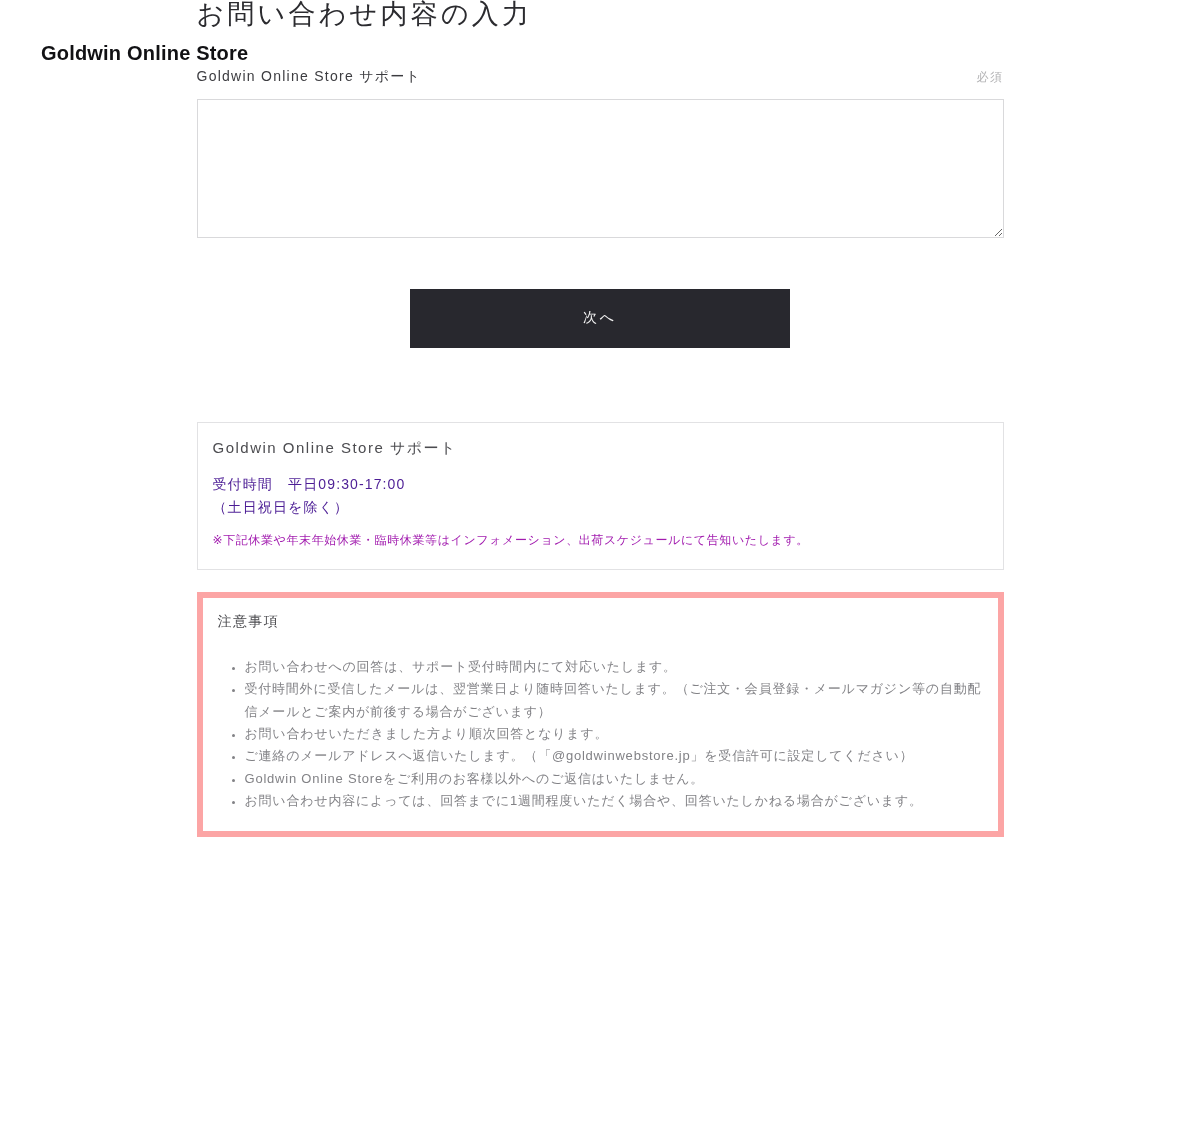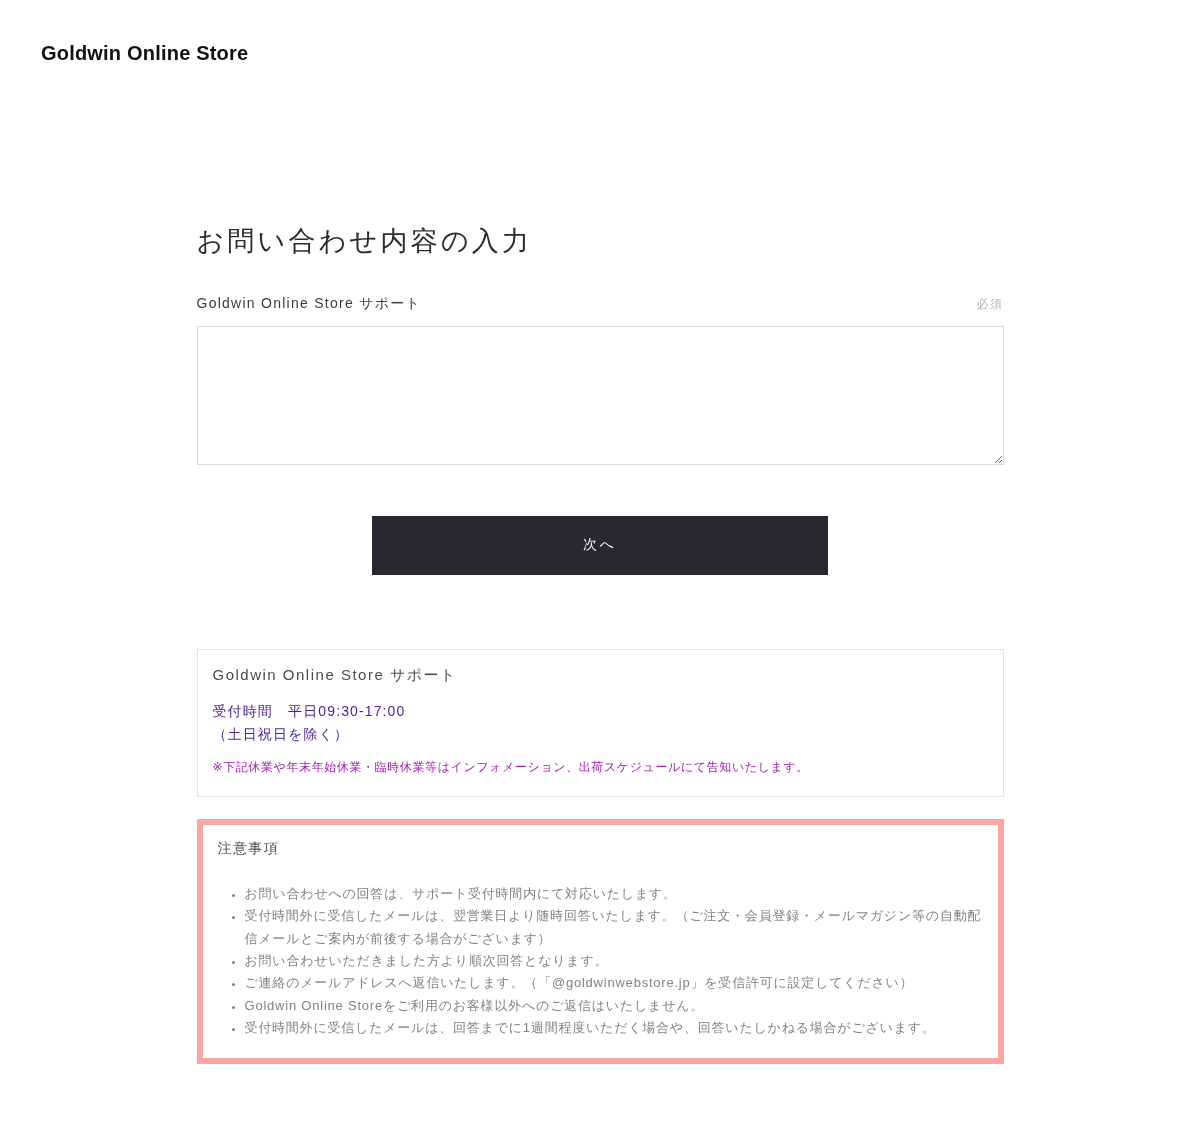--- a/index.html
+++ b/index.html
@@ -18,21 +18,20 @@
   .logo {
     font-size: 20px;
     font-weight: 600;
     letter-spacing: 0.2px;
     color: #111114;
     cursor: pointer;
   }
   .main {
     width: 807px;
     margin: 0 auto;
-    padding-top: 227px;
   }
   .page-title {
     font-size: 27px;
     font-weight: 500;
     letter-spacing: 0.12em;
     color: #2b2b2f;
     line-height: 1.1;
   }
   .field-group {
     margin-top: 38px;
@@ -61,21 +60,21 @@
     background: #ffffff;
     resize: both;
     font-family: inherit;
     font-size: 14px;
     padding: 10px 12px;
     color: #333;
     outline: none;
   }
   .submit-button {
     display: block;
-    width: 456px;
+    width: 380px;
     height: 59px;
     margin: 51px auto 0;
     background: #28282e;
     color: #f5f5f5;
     border: none;
     font-family: inherit;
     font-size: 14px;
     letter-spacing: 0.2em;
     cursor: pointer;
   }
@@ -163,17 +162,17 @@
   </section>
 
   <section class="notes-box">
     <h2 class="notes-title">注意事項</h2>
     <ul class="notes-list">
       <li>お問い合わせへの回答は、サポート受付時間内にて対応いたします。</li>
       <li>受付時間外に受信したメールは、翌営業日より随時回答いたします。（ご注文・会員登録・メールマガジン等の自動配信メールとご案内が前後する場合がございます）</li>
       <li>お問い合わせいただきました方より順次回答となります。</li>
       <li>ご連絡のメールアドレスへ返信いたします。（「@goldwinwebstore.jp」を受信許可に設定してください）</li>
       <li>Goldwin Online Storeをご利用のお客様以外へのご返信はいたしません。</li>
-      <li>受付時間外に受信したメールは、回答までに1週間程度いただく場合や、回答いたしかねる場合がございます。</li>
+      <li>お問い合わせ内容によっては、回答までに1週間程度いただく場合や、回答いたしかねる場合がございます。</li>
     </ul>
   </section>
 
 </main>
 
 </body></html>

